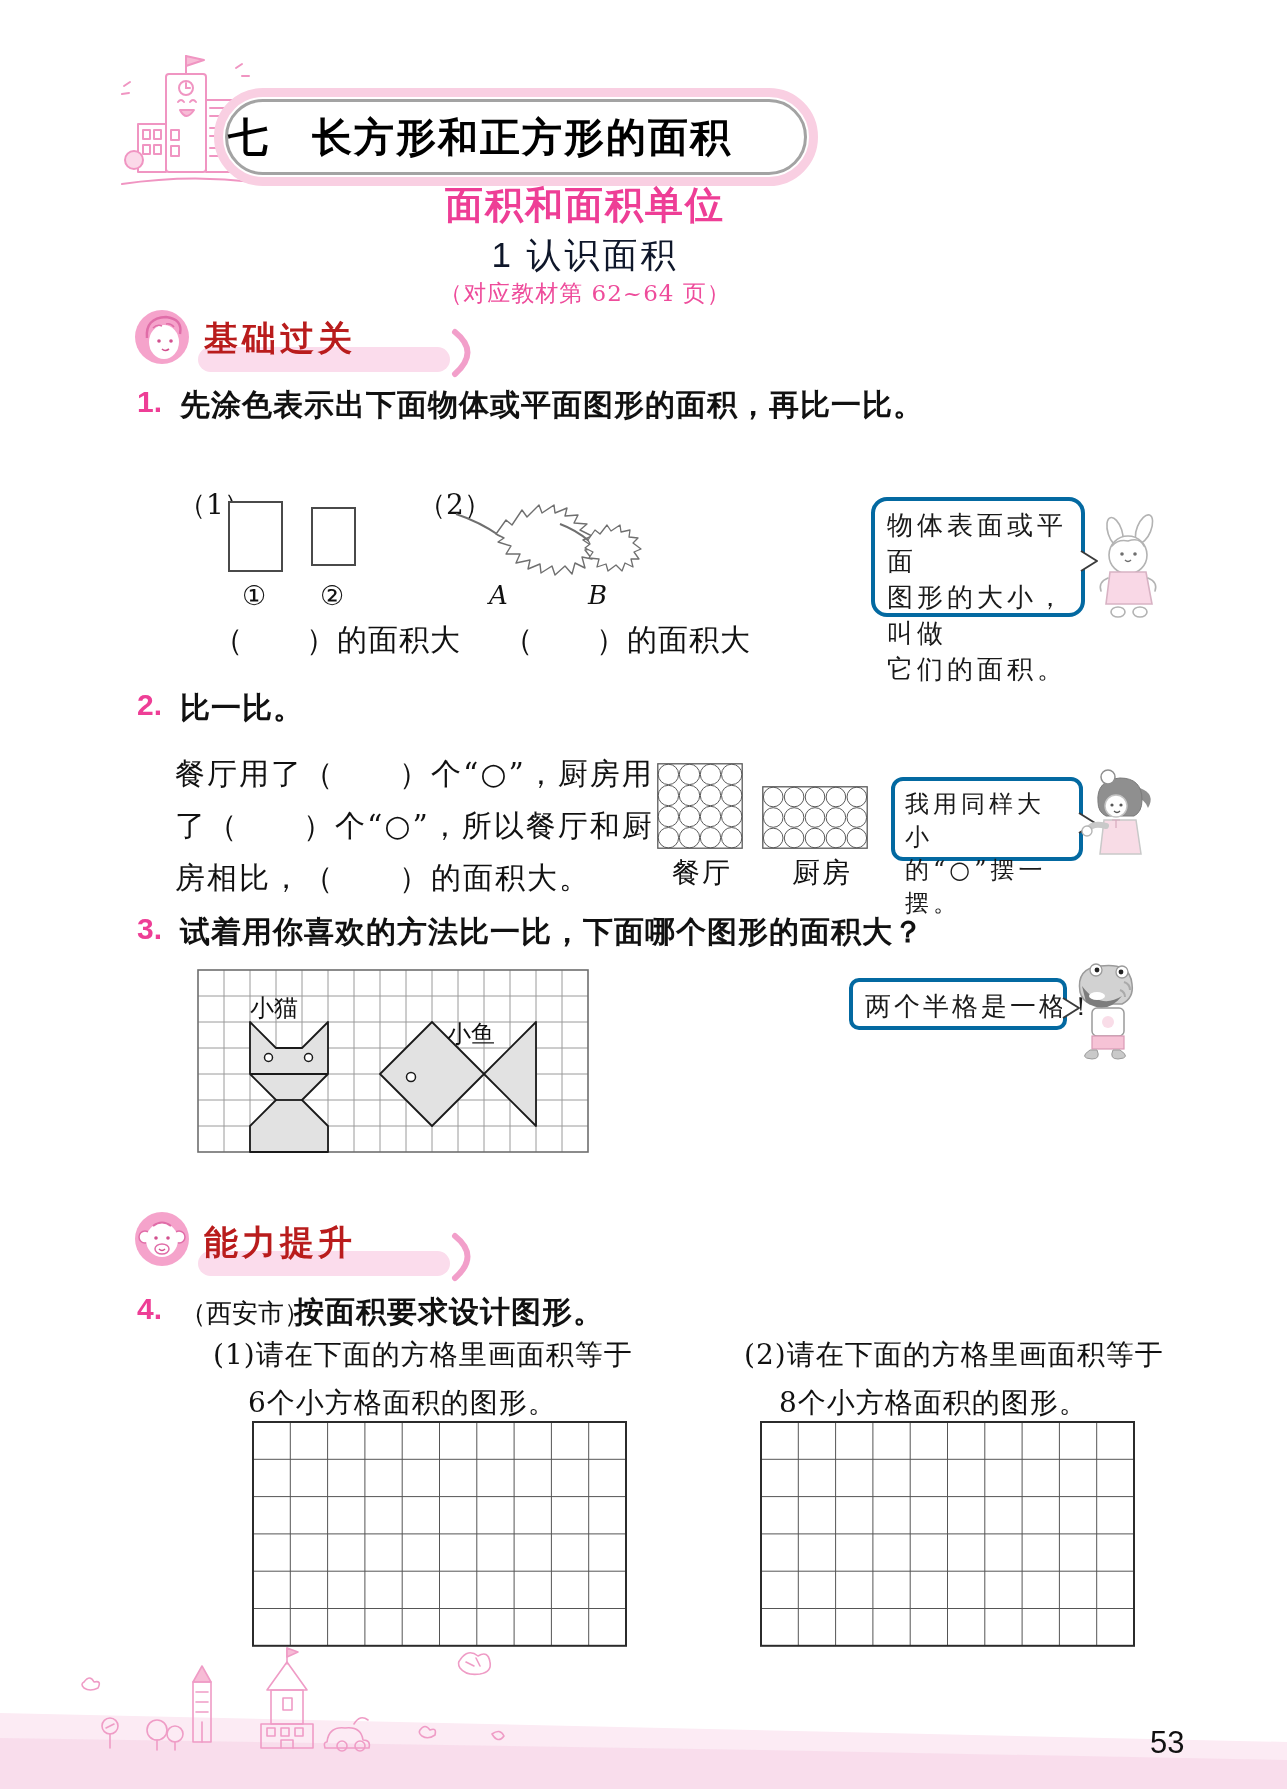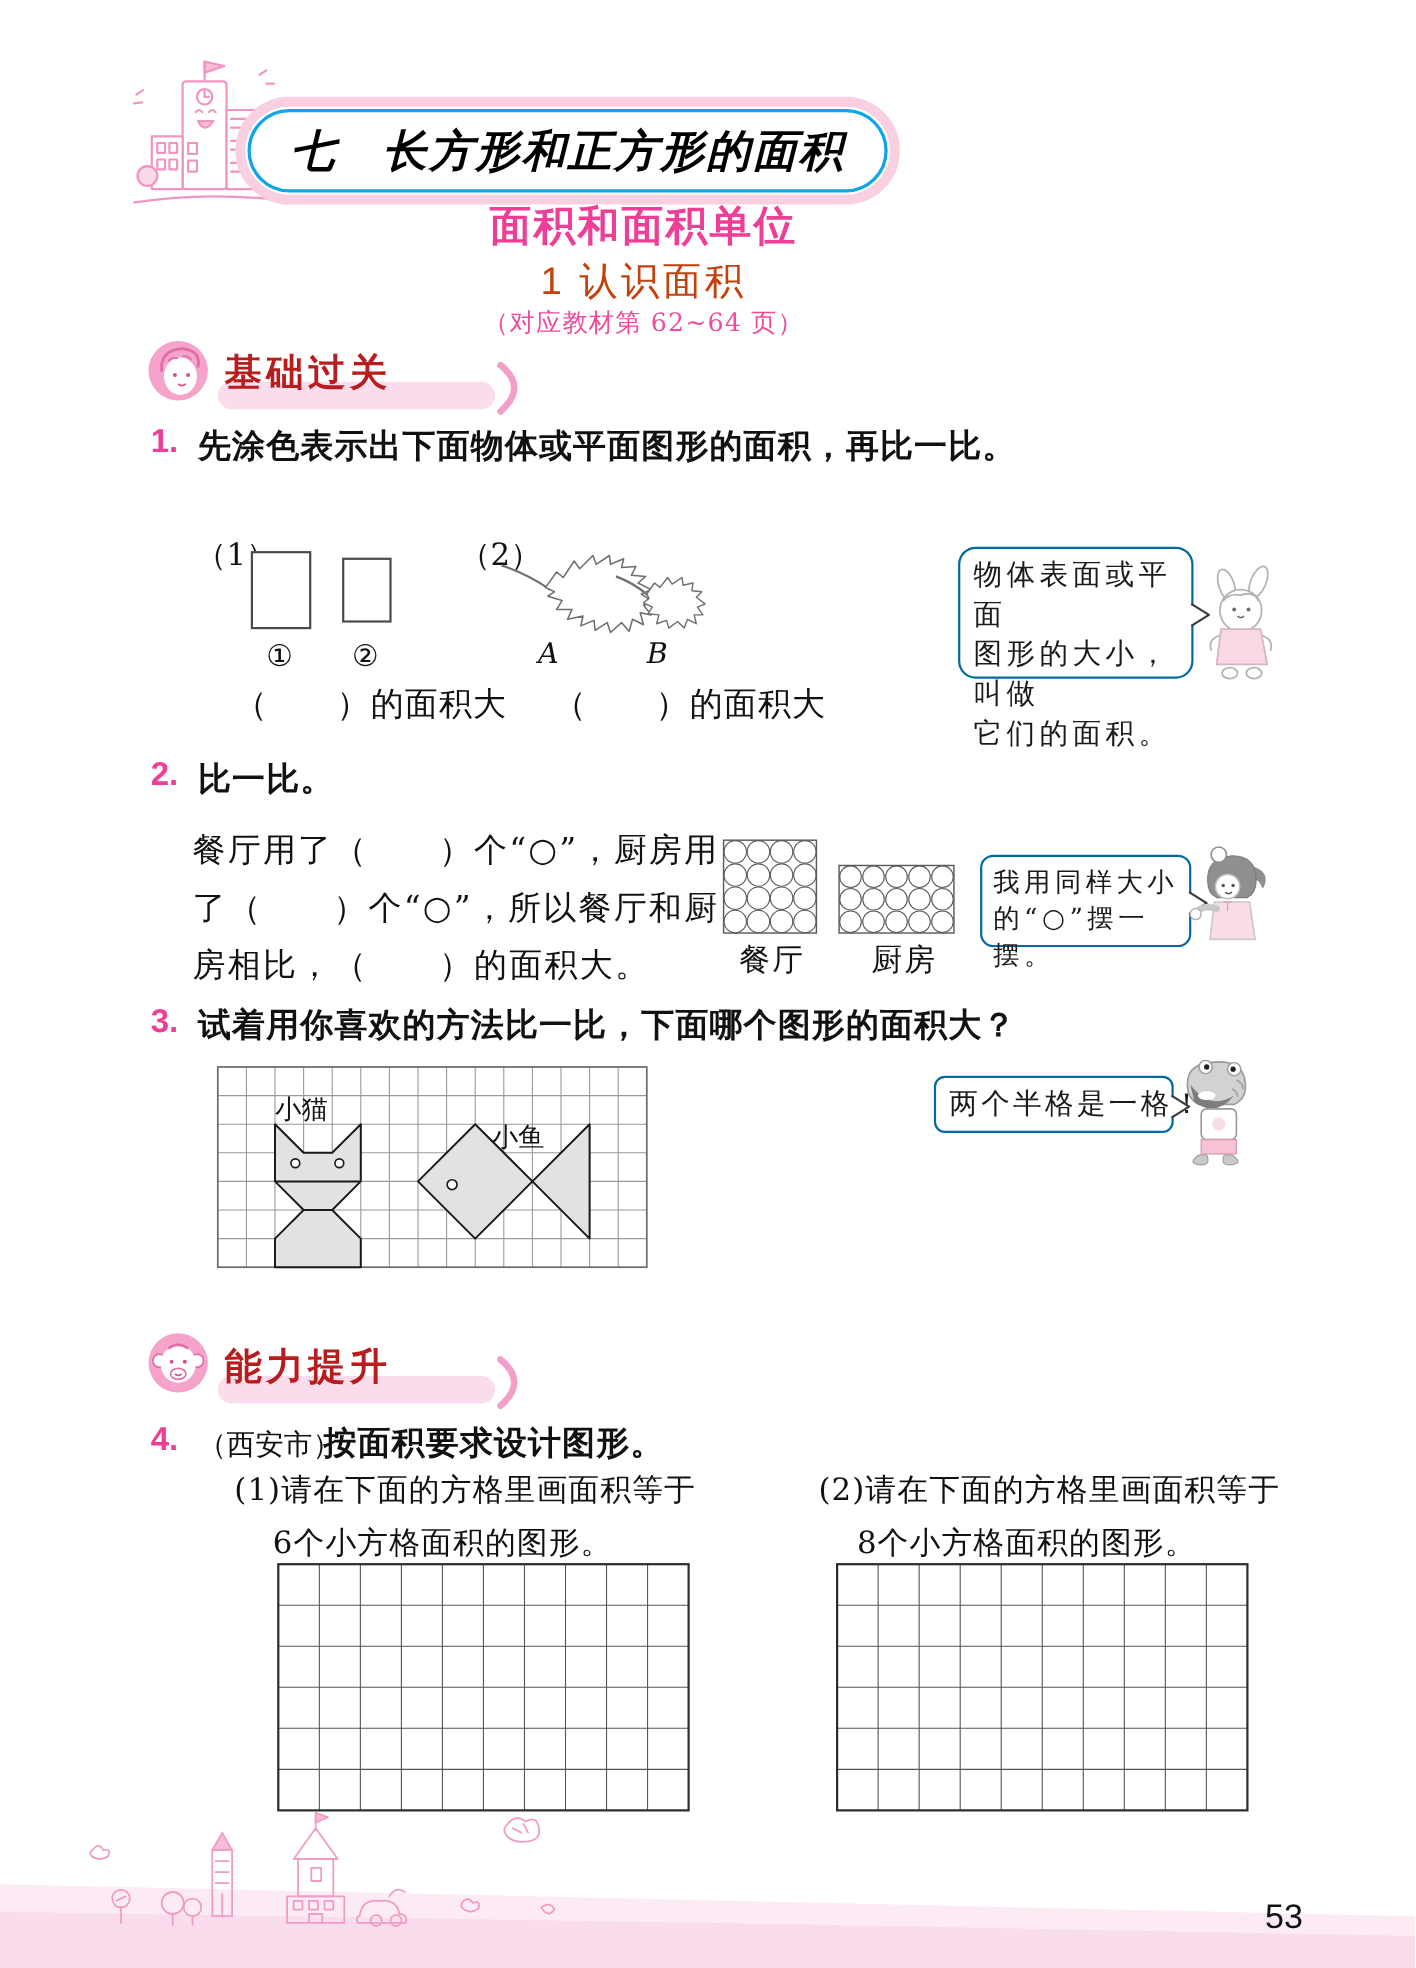--- a/index.html
+++ b/index.html
@@ -3,27 +3,27 @@
 <meta charset="utf-8">
 <style>
   html,body{margin:0;padding:0;background:#fff;}
   .page{position:relative;width:1287px;height:1789px;background:#fff;overflow:hidden;
         font-family:"Liberation Sans",sans-serif;color:#111;}
   .abs{position:absolute;}
   .kai{font-family:"DejaVu Serif",serif;}
   .qnum{font-weight:bold;color:#ee3e96;font-size:30px;}
   .qtext{font-weight:bold;font-size:30px;color:#111;letter-spacing:1px;white-space:nowrap;}
   .banner-outer{border:9px solid #f9cfe2;border-radius:60px;background:#fff;}
-  .banner-inner{position:absolute;left:2px;top:2px;right:2px;bottom:2px;border:3px solid #0ea5e9;
-                border-radius:50px;display:flex;align-items:center;justify-content:center;font-style:italic;}
+  .banner-inner{position:absolute;left:2px;top:2px;right:2px;bottom:2px;border:3px solid #a3a3a3;
+                border-radius:50px;display:flex;align-items:center;justify-content:flex-start;}
   .banner-title{font-size:40px;font-weight:bold;letter-spacing:2px;color:#000;white-space:nowrap;}
   .center-col{width:1170px;text-align:center;}
   .badge-text{font-size:34px;font-weight:bold;color:#b91c1c;letter-spacing:4px;white-space:nowrap;z-index:2;}
   .swoosh{background:#fbdcec;border-radius:14px;z-index:1;}
-  .bubble{border:2px solid #0369a1;border-radius:16px;background:#fff;font-family:"DejaVu Serif",serif;
+  .bubble{border:4px solid #0369a1;border-radius:16px;background:#fff;font-family:"DejaVu Serif",serif;
           color:#1a1a1a;box-sizing:border-box;}
   .tail{position:absolute;right:-17px;}
   .sq{border:2px solid #4a4a4a;background:#fff;box-sizing:border-box;}
   .circ-label{font-size:28px;letter-spacing:2px;white-space:nowrap;}
   .ans{font-size:30px;letter-spacing:1px;white-space:nowrap;}
   svg{overflow:visible;display:block;}
   .pagenum{font-size:31px;color:#111;margin-top:43px;}
 </style>
 </head>
 <body>
@@ -63,21 +63,21 @@
   </svg>
 
   <div class="abs banner-outer" style="left:214px;top:88px;width:586px;height:80px;">
     <div class="banner-inner">
       <span class="banner-title">七　长方形和正方形的面积</span>
     </div>
   </div>
 
   <div class="abs center-col" style="left:0;top:180px;font-size:38px;font-weight:bold;color:#ee3e96;letter-spacing:2px;">面积和面积单位</div>
 
-  <div class="abs center-col" style="left:0;top:232px;font-size:35px;color:#c2410c;letter-spacing:3px;">1 认识面积</div>
+  <div class="abs center-col" style="left:0;top:232px;font-size:35px;color:#0f172a;letter-spacing:3px;">1 认识面积</div>
 
   <div class="abs center-col kai" style="left:0;top:278px;font-size:23px;color:#ee4c9b;letter-spacing:1px;">（对应教材第 62~64 页）</div>
 
   <svg class="abs" style="left:133px;top:308px;" width="58" height="58" viewBox="0 0 58 58">
     <circle cx="29" cy="29" r="27" fill="#f5a3cb"></circle>
     <ellipse cx="31" cy="34" rx="15" ry="17" fill="#fff"></ellipse>
     <path d="M14 30 Q12 10 33 9 Q50 11 47 26" stroke="#e06da8" stroke-width="2.5" fill="none"></path>
     <path d="M20 20 q4 -4 9 -2 M33 16 q5 -1 8 3" stroke="#e06da8" stroke-width="1.5" fill="none"></path>
     <circle cx="26" cy="33" r="1.8" fill="#d2508f"></circle>
       <circle cx="38" cy="33" r="1.8" fill="#d2508f"></circle>

